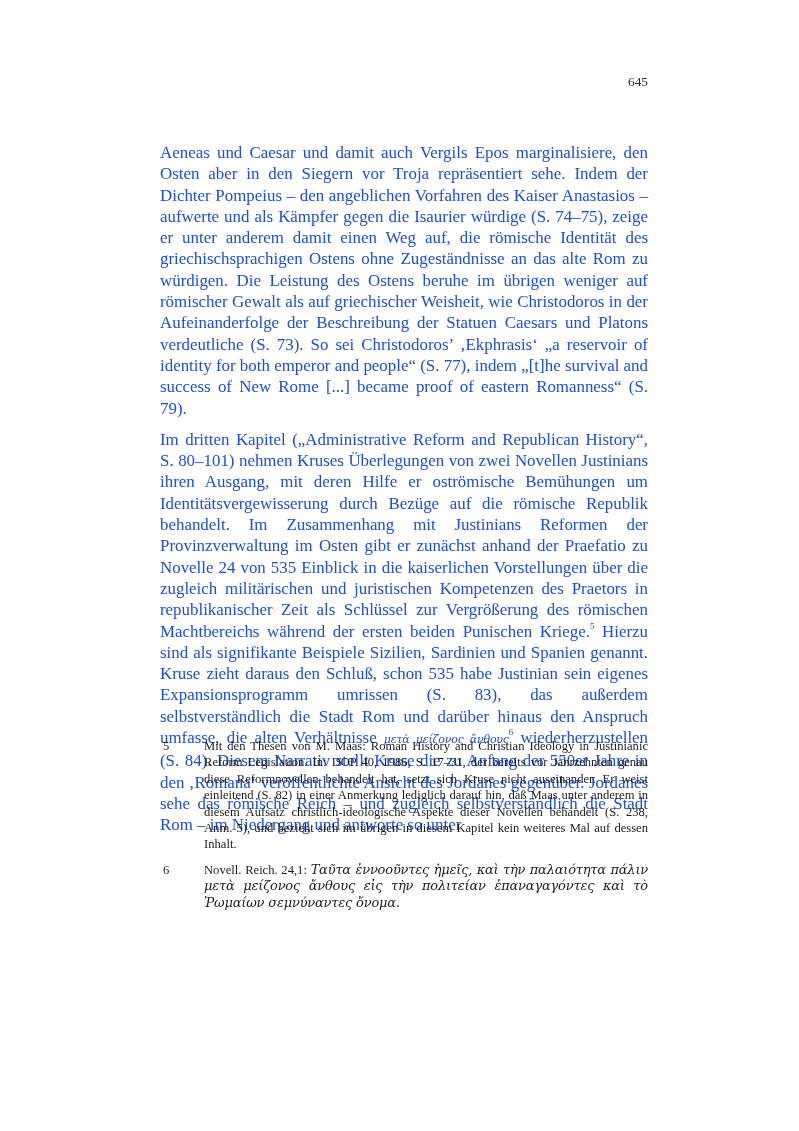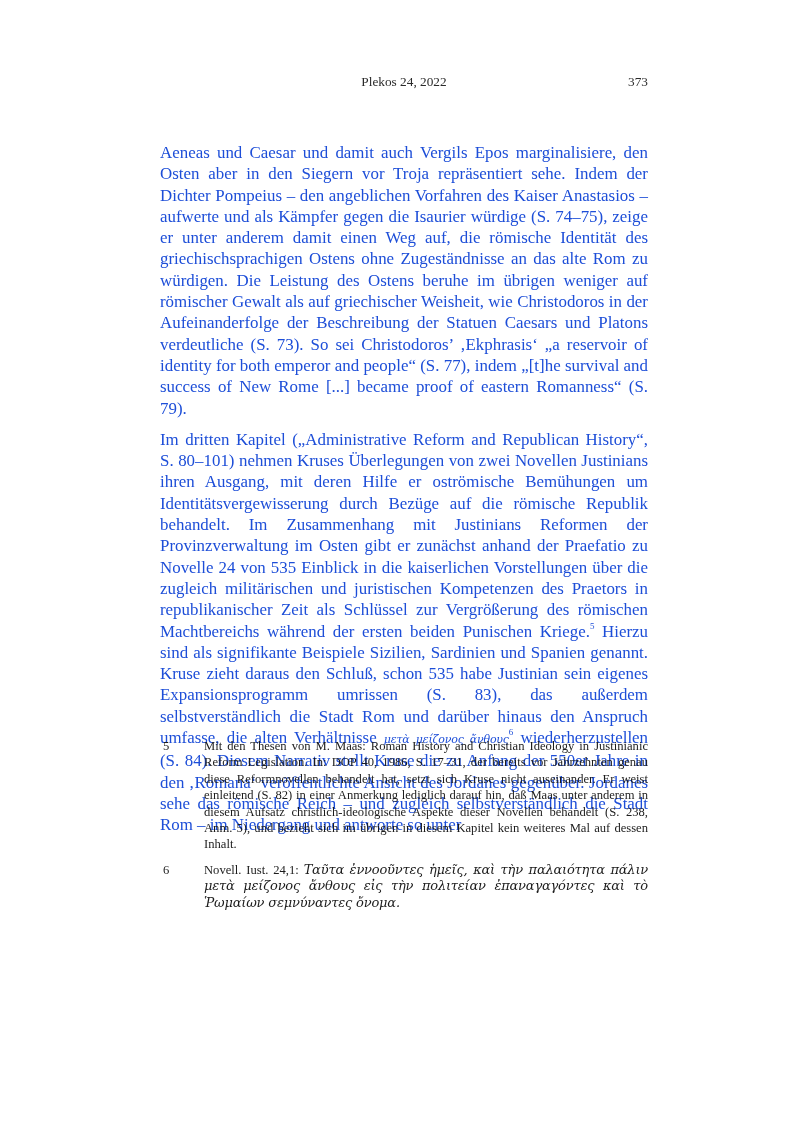--- a/index.html
+++ b/index.html
@@ -21,37 +21,36 @@
   .fn .num { width: 44px; flex: 0 0 44px; padding-left: 3px; box-sizing: border-box; }
   .fn .txt { flex: 1; text-align: justify; }
   .fn .greek { font-size: 13px; }
 </style>
 </head>
 <body>
 
 <div class="page">
 
   <div class="running-head">
-    <span class="journal">Plekos 24, 2022</span>
-    <span class="pageno">373</span>
+    <span class="pageno">645</span>
   </div>
 
   <div class="body-text">
     <p>
       <span>Aeneas und Caesar und damit auch Vergils Epos marginalisiere, den Osten aber in den Siegern vor Troja repräsentiert sehe. Indem der Dichter Pom­peius – den angeblichen Vorfahren des Kaiser Anastasios – aufwerte und als Kämpfer gegen die Isaurier würdige (S. 74–75), zeige er unter anderem damit einen Weg auf, die römische Identität des griechischsprachigen Ostens ohne Zugeständnisse an das alte Rom zu würdigen. Die Leistung des Ostens be­ruhe im übrigen weniger auf römischer Gewalt als auf griechischer Weisheit, wie Christodoros in der Aufeinanderfolge der Beschreibung der Statuen Caesars und Platons verdeutliche (S. 73). So sei Christodoros’ ‚Ekphrasis‘ „a reservoir of identity for both emperor and people“ (S. 77), indem „[t]he sur­vival and success of New Rome [...] became proof of eastern Romanness“ (S. 79).</span>
     </p>
     <p>
       <span>Im dritten Kapitel („Administrative Reform and Republican History“, S. 80–101) nehmen Kruses Überlegungen von zwei Novellen Justinians ihren Aus­gang, mit deren Hilfe er oströmische Bemühungen um Identitätsvergewis­serung durch Bezüge auf die römische Republik behandelt. Im Zusammen­hang mit Justinians Reformen der Provinzverwaltung im Osten gibt er zu­nächst anhand der Praefatio zu Novelle 24 von 535 Einblick in die kaiserli­chen Vorstellungen über die zugleich militärischen und juristischen Kompe­tenzen des Praetors in republikanischer Zeit als Schlüssel zur Vergrößerung des römischen Machtbereichs während der ersten beiden Punischen Kriege.</span><sup>5</sup><span> Hierzu sind als signifikante Beispiele Sizilien, Sardinien und Spanien ge­nannt. Kruse zieht daraus den Schluß, schon 535 habe Justinian sein eigenes Expansionsprogramm umrissen (S. 83), das außerdem selbstverständlich die Stadt Rom und darüber hinaus den Anspruch umfasse, die alten Verhältnisse </span><span class="greek">μετὰ μείζονος ἄνθους</span><sup>6</sup><span> wiederherzustellen (S. 84). Diesem Narrativ stellt Kruse die zu Anfang der 550er Jahre in den ‚Romana‘ veröffentlichte Ansicht des Jordanes gegenüber. Jordanes sehe das römische Reich – und zugleich selbstverständlich die Stadt Rom – im Niedergang und antworte so unter</span>
     </p>
   </div>
 
   <div class="footnotes">
     <div class="fn">
       <span class="num">5</span>
       <span class="txt">Mit den Thesen von M. Maas: Roman History and Christian Ideology in Justinianic Reform Legislation. In: DOP 40, 1986, S. 17–31, der bereits vor Jahrzehnten genau diese Reformnovellen behandelt hat, setzt sich Kruse nicht auseinander. Er weist einleitend (S. 82) in einer Anmerkung lediglich darauf hin, daß Maas unter anderem in diesem Aufsatz christlich-ideologische Aspekte dieser Novellen behandelt (S. 238, Anm. 5), und bezieht sich im übrigen in diesem Kapitel kein weiteres Mal auf dessen Inhalt.</span>
     </div>
     <div class="fn">
       <span class="num">6</span>
-      <span class="txt"><span>Novell. Iust. 24,1: </span><span class="greek">Ταῦτα ἐννοοῦντες ἡμεῖς, καὶ τὴν παλαιότητα πάλιν μετὰ μείζονος ἄνθους εἰς τὴν πολιτείαν ἐπαναγαγόντες καὶ τὸ Ῥωμαίων σεμνύναντες ὄνομα.</span></span>
+      <span class="txt"><span>Novell. Reich. 24,1: </span><span class="greek">Ταῦτα ἐννοοῦντες ἡμεῖς, καὶ τὴν παλαιότητα πάλιν μετὰ μείζονος ἄνθους εἰς τὴν πολιτείαν ἐπαναγαγόντες καὶ τὸ Ῥωμαίων σεμνύναντες ὄνομα.</span></span>
     </div>
   </div>
 
 </div>
 
 </body></html>

